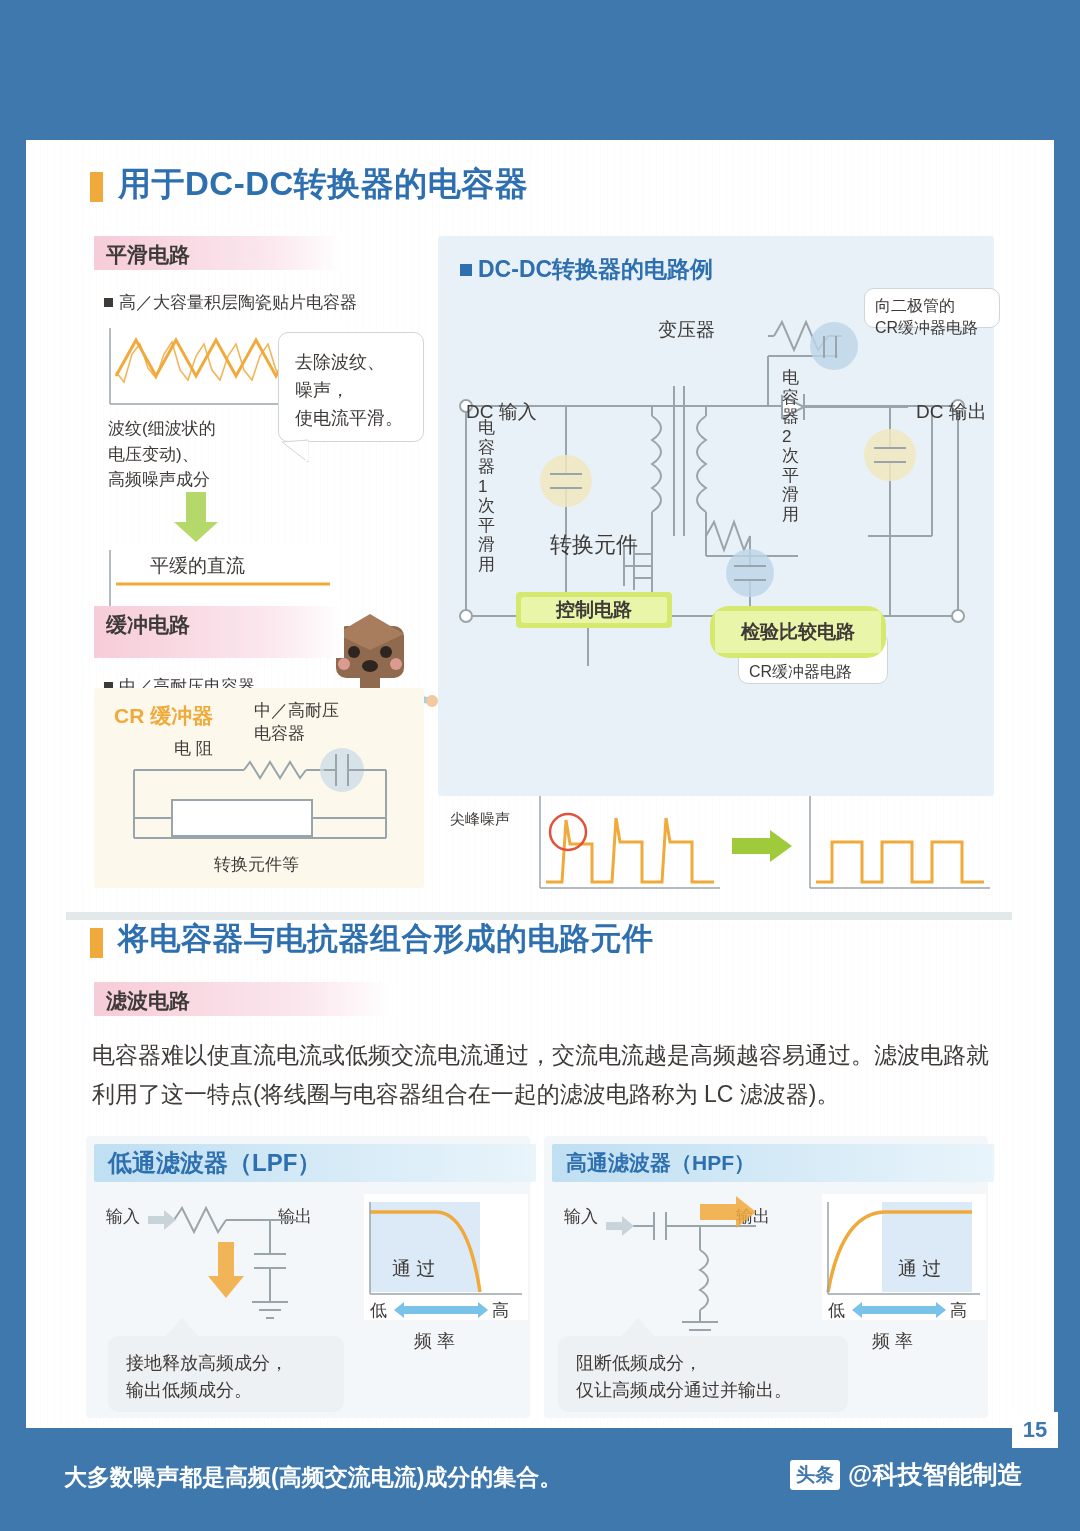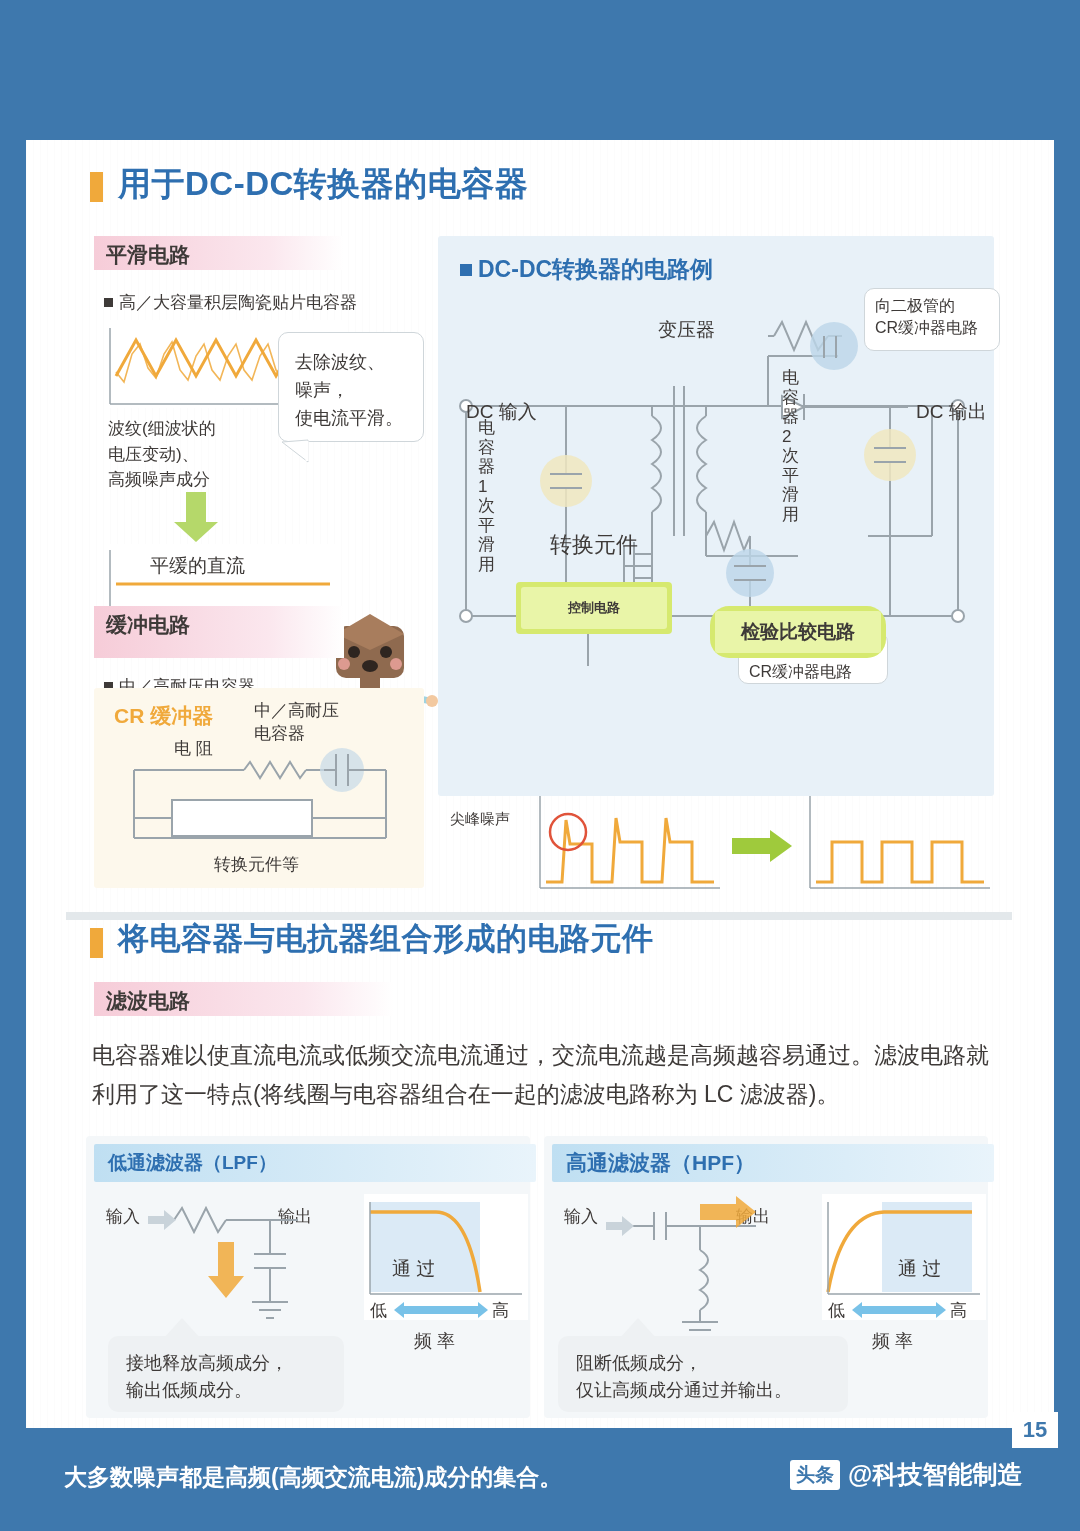--- a/index.html
+++ b/index.html
@@ -260,26 +260,26 @@
     <div class="txt" style="left:756px;top:228px;width:24px;font-size:17px;white-space:pre-line;line-height:1.15;">电
 容
 器
 2
 次
 平
 滑
 用</div>
     <div class="txt" style="left:524px;top:388px;font-size:22px;">转换元件</div>
 
-    <div class="callout" style="left:838px;top:148px;width:136px;height:63px;padding:6px 0 0 10px;box-sizing:border-box;font-size:16px;line-height:1.35;white-space:pre-line;">向二极管的
+    <div class="callout" style="left:838px;top:148px;width:136px;height:40px;padding:6px 0 0 10px;box-sizing:border-box;font-size:16px;line-height:1.35;white-space:pre-line;">向二极管的
 CR缓冲器电路</div>
     <div class="callout" style="left:712px;top:492px;width:150px;height:52px;padding:6px 0 0 10px;box-sizing:border-box;font-size:16px;line-height:1.35;white-space:pre-line;">向晶体管的
 CR缓冲器电路</div>
 
-    <div class="greenbox" style="left:490px;top:442px;width:156px;height:52px;font-size:13px;">
+    <div class="greenbox" style="left:490px;top:452px;width:156px;height:36px;font-size:19px;">
       <div class="inner">控制电路</div>
     </div>
     <div class="greenbox" style="left:684px;top:466px;width:176px;height:52px;font-size:19px;border-radius:19px;">
       <div class="inner">检验比较电路</div>
     </div>
 
 
     <div class="txt" style="left:424px;top:668px;font-size:15px;">尖峰噪声</div>
 
     <svg style="left:508px;top:650px;" width="190" height="110">
@@ -302,21 +302,21 @@
     <div class="hr" style="left:40px;top:772px;width:946px;"></div>
 
     <div class="bullet-sq" style="left:64px;top:788px;"></div>
     <div class="section-title" style="left:92px;top:778px;font-size:31px;">将电容器与电抗器组合形成的电路元件</div>
 
     <div class="tag tag-filter" style="left:68px;top:842px;width:300px;height:34px;font-size:21px;padding:5px 0 0 12px;box-sizing:border-box;">滤波电路</div>
 
     <div class="txt" style="left:66px;top:896px;width:910px;font-size:23px;line-height:1.7;">电容器难以使直流电流或低频交流电流通过，交流电流越是高频越容易通过。滤波电路就利用了这一特点(将线圈与电容器组合在一起的滤波电路称为 LC 滤波器)。</div>
 
     <div class="filtercard" style="left:60px;top:996px;width:444px;height:282px;"></div>
-    <div class="filterhdr" style="left:68px;top:1004px;width:428px;height:38px;font-size:19px;">低通滤波器（LPF）</div>
+    <div class="filterhdr" style="left:68px;top:1004px;width:428px;height:38px;font-size:24px;">低通滤波器（LPF）</div>
 
     <div class="txt" style="left:80px;top:1064px;font-size:17px;">输入</div>
     <div class="txt" style="left:252px;top:1064px;font-size:17px;">输出</div>
 
     <svg style="left:76px;top:1058px;" width="250" height="160">
       <g stroke="#9aa4ab" stroke-width="2" fill="none">
         <line x1="52" y1="22" x2="72" y2="22"></line>
         <polyline points="72,22 80,10 92,34 104,10 116,34 124,22"></polyline>
         <line x1="124" y1="22" x2="196" y2="22"></line>
         <line x1="168" y1="22" x2="168" y2="56"></line>

